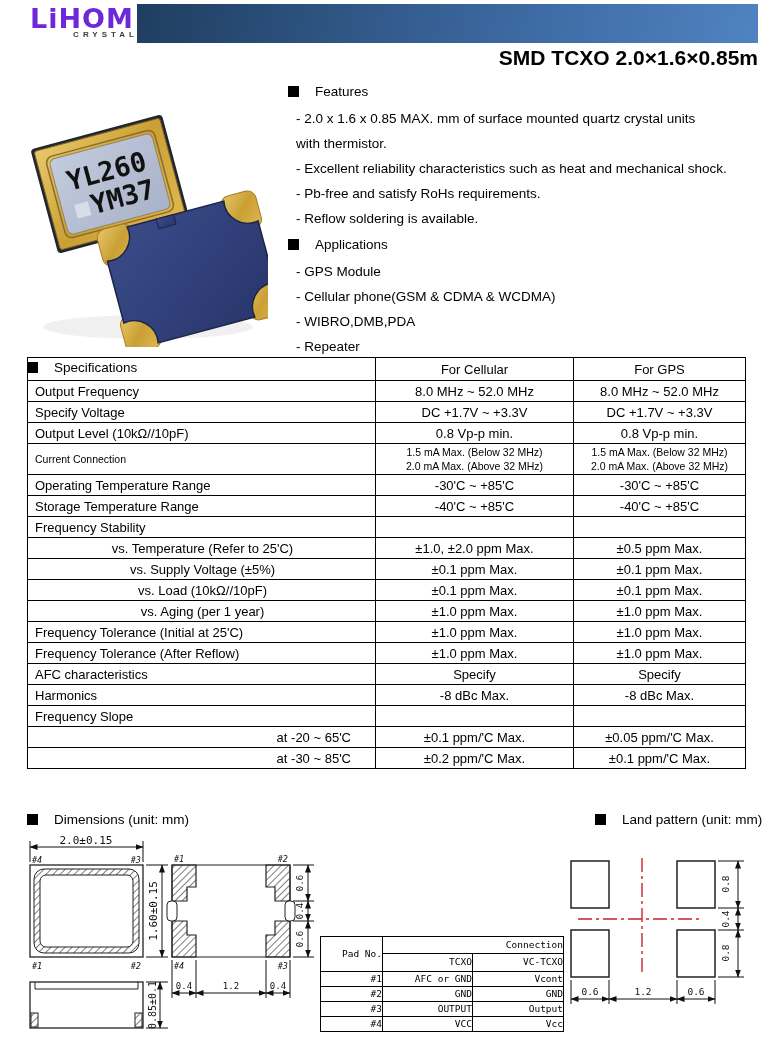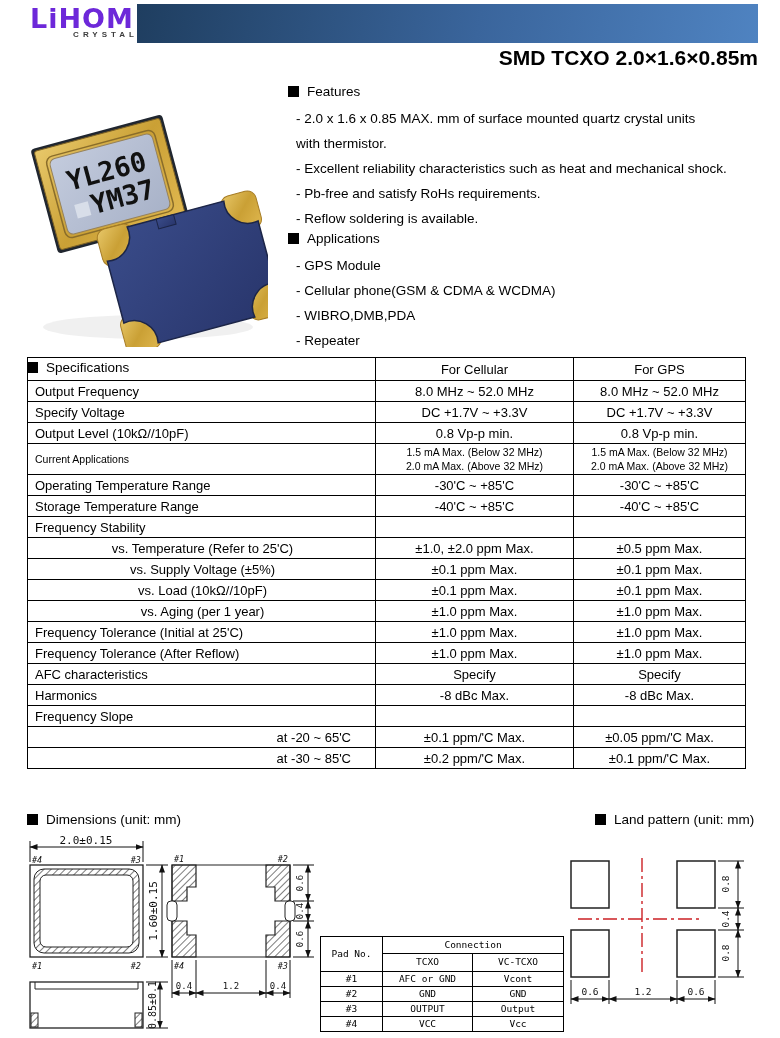--- a/index.html
+++ b/index.html
@@ -9,48 +9,48 @@
   .logo{position:absolute;left:30px;top:6px;width:110px;}
   .logo-main{font-family:"DejaVu Sans",sans-serif;font-weight:800;font-size:27px;line-height:26px;color:#6d28d9;letter-spacing:1px;}
   .logo-sub{font-size:8px;font-weight:bold;letter-spacing:4px;color:#3c3c3c;text-align:right;margin-top:-2px;padding-right:2px;}
   .hbar{position:absolute;left:137px;top:4px;width:621px;height:39px;background:linear-gradient(100deg,#1f3e60 0%,#3a659c 55%,#4f83c1 100%);}
   .doc-title{position:absolute;top:46px;right:22px;font-size:21px;font-weight:bold;}
 
   
   .photo{position:absolute;left:28px;top:92px;width:240px;height:255px;}
 
   
-  .sec-head{font-size:13.5px;display:flex;align-items:center;gap:8px;}
+  .sec-head{font-size:13.5px;display:flex;align-items:center;gap:16px;}
   .sq{width:11px;height:11px;background:#000;display:inline-block;flex:0 0 auto;}
   .feat-block{position:absolute;left:288px;top:84px;width:480px;}
   .feat-block .items{margin-top:7px;}
   .item{font-size:13.5px;line-height:25px;padding-left:8px;}
   .pre{white-space:pre-line;}
-  .apps-gap{}
+  .apps-gap{margin-top:6px;}
 
   
   .spec-head{position:absolute;left:27px;top:360px;}
   table.spec{position:absolute;left:27px;top:357px;width:718px;border-collapse:collapse;table-layout:fixed;border-radius:7px;}
   table.spec td{border:1.2px solid #000;font-size:13px;height:20px;padding:0 5px;overflow:hidden;}
   table.spec tr.hdr td{height:22px;text-align:center;}
   table.spec td.val{text-align:center;}
   table.spec td.lab{padding-left:7px;}
   table.spec td.al-center{text-align:center;}
   table.spec td.al-right{text-align:right;padding-right:24px;}
   table.spec td.small{font-size:10.5px;line-height:1.3;height:29px;white-space:pre-line;padding-top:1px;}
 
   
   .dim-head{position:absolute;left:27px;top:812px;}
   .land-head{position:absolute;left:595px;top:812px;}
   svg text{font-family:"DejaVu Sans Mono",monospace;fill:#111;}
   .cadlbl{font-style:italic;}
 
   table.pads{position:absolute;left:320px;top:936px;width:243px;border-collapse:collapse;table-layout:fixed;
              font-family:"DejaVu Sans Mono",monospace;font-size:9.5px;}
-  table.pads td{border:1.2px solid #000;text-align:center;padding:0;line-height:1.1;}
+  table.pads td{border:1.2px solid #000;text-align:right;padding:0;line-height:1.1;}
   table.pads tr.r1 td{height:16px;}
   table.pads tr.r2 td{height:17px;}
   table.pads tr.rd td{height:14px;}
 </style>
 </head>
 <body>
 
 <div class="logo">
   <div class="logo-main">LiHOM</div>
   <div class="logo-sub">CRYSTAL</div>
@@ -149,21 +149,21 @@
         <td class="lab al-left">Specify Voltage</td>
         <td class="val">DC +1.7V ~ +3.3V</td>
         <td class="val">DC +1.7V ~ +3.3V</td>
       </tr>
       <tr>
         <td class="lab al-left">Output Level (10kΩ//10pF)</td>
         <td class="val">0.8 Vp-p min.</td>
         <td class="val">0.8 Vp-p min.</td>
       </tr>
       <tr>
-        <td class="lab al-left small">Current Applications</td>
+        <td class="lab al-left small">Current Connection</td>
         <td class="val small">1.5 mA  Max. (Below 32 MHz)
 2.0 mA  Max. (Above 32 MHz)</td>
         <td class="val small">1.5 mA  Max. (Below 32 MHz)
 2.0 mA  Max. (Above 32 MHz)</td>
       </tr>
       <tr>
         <td class="lab al-left">Operating Temperature Range</td>
         <td class="val">-30'C ~ +85'C</td>
         <td class="val">-30'C ~ +85'C</td>
       </tr>

